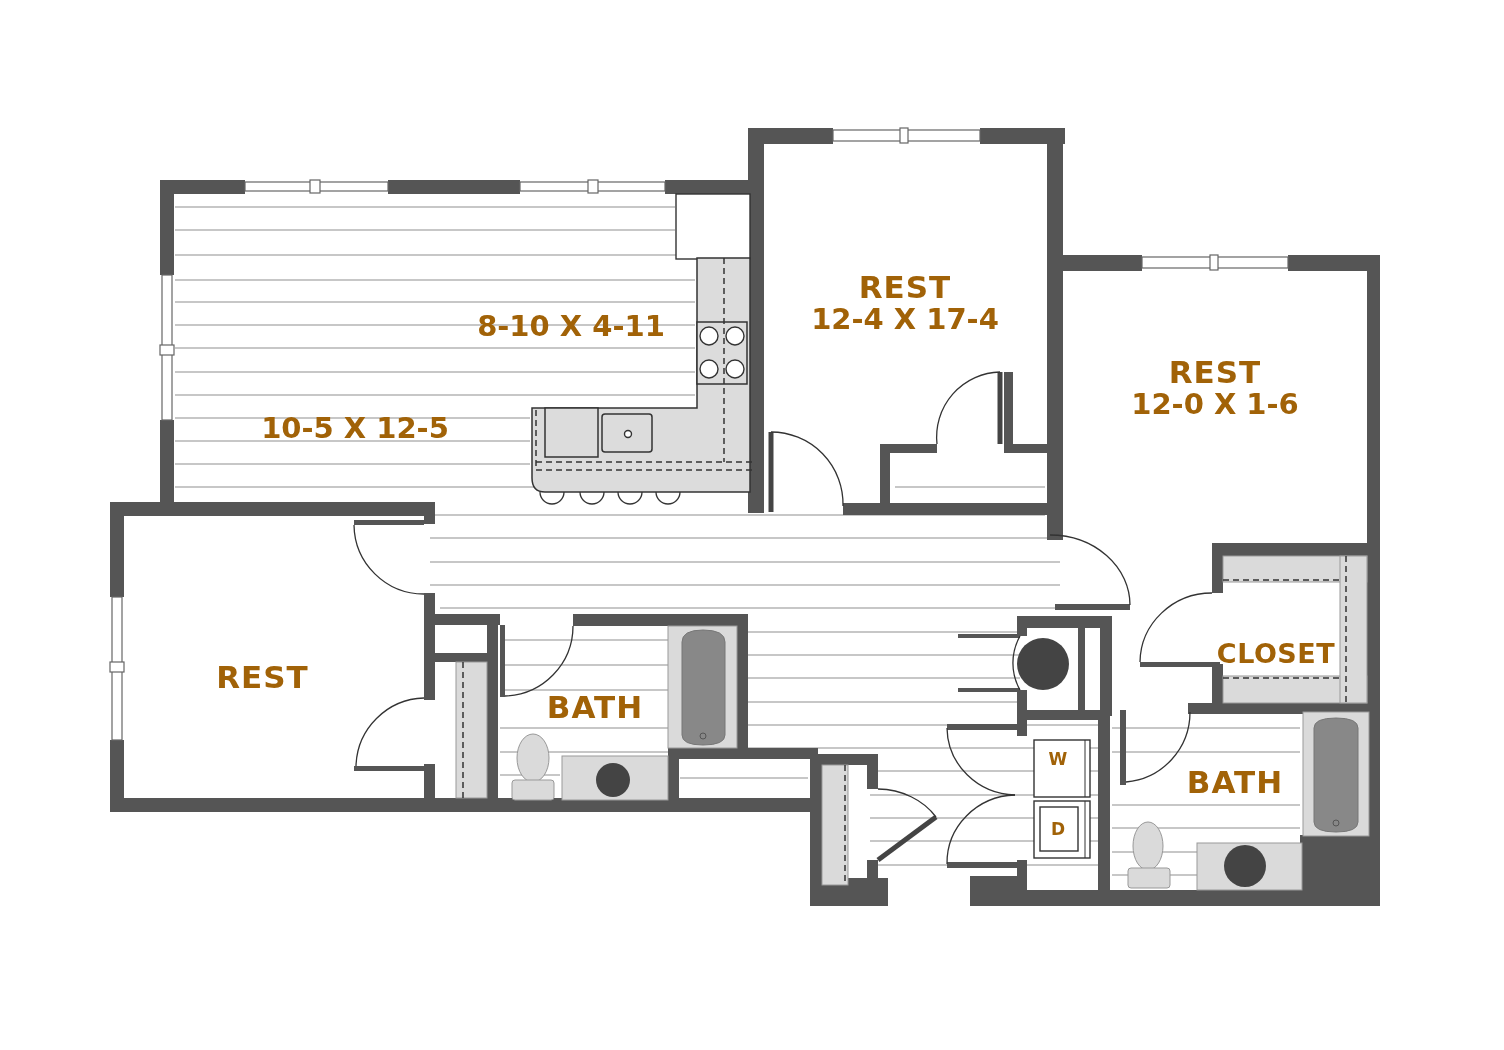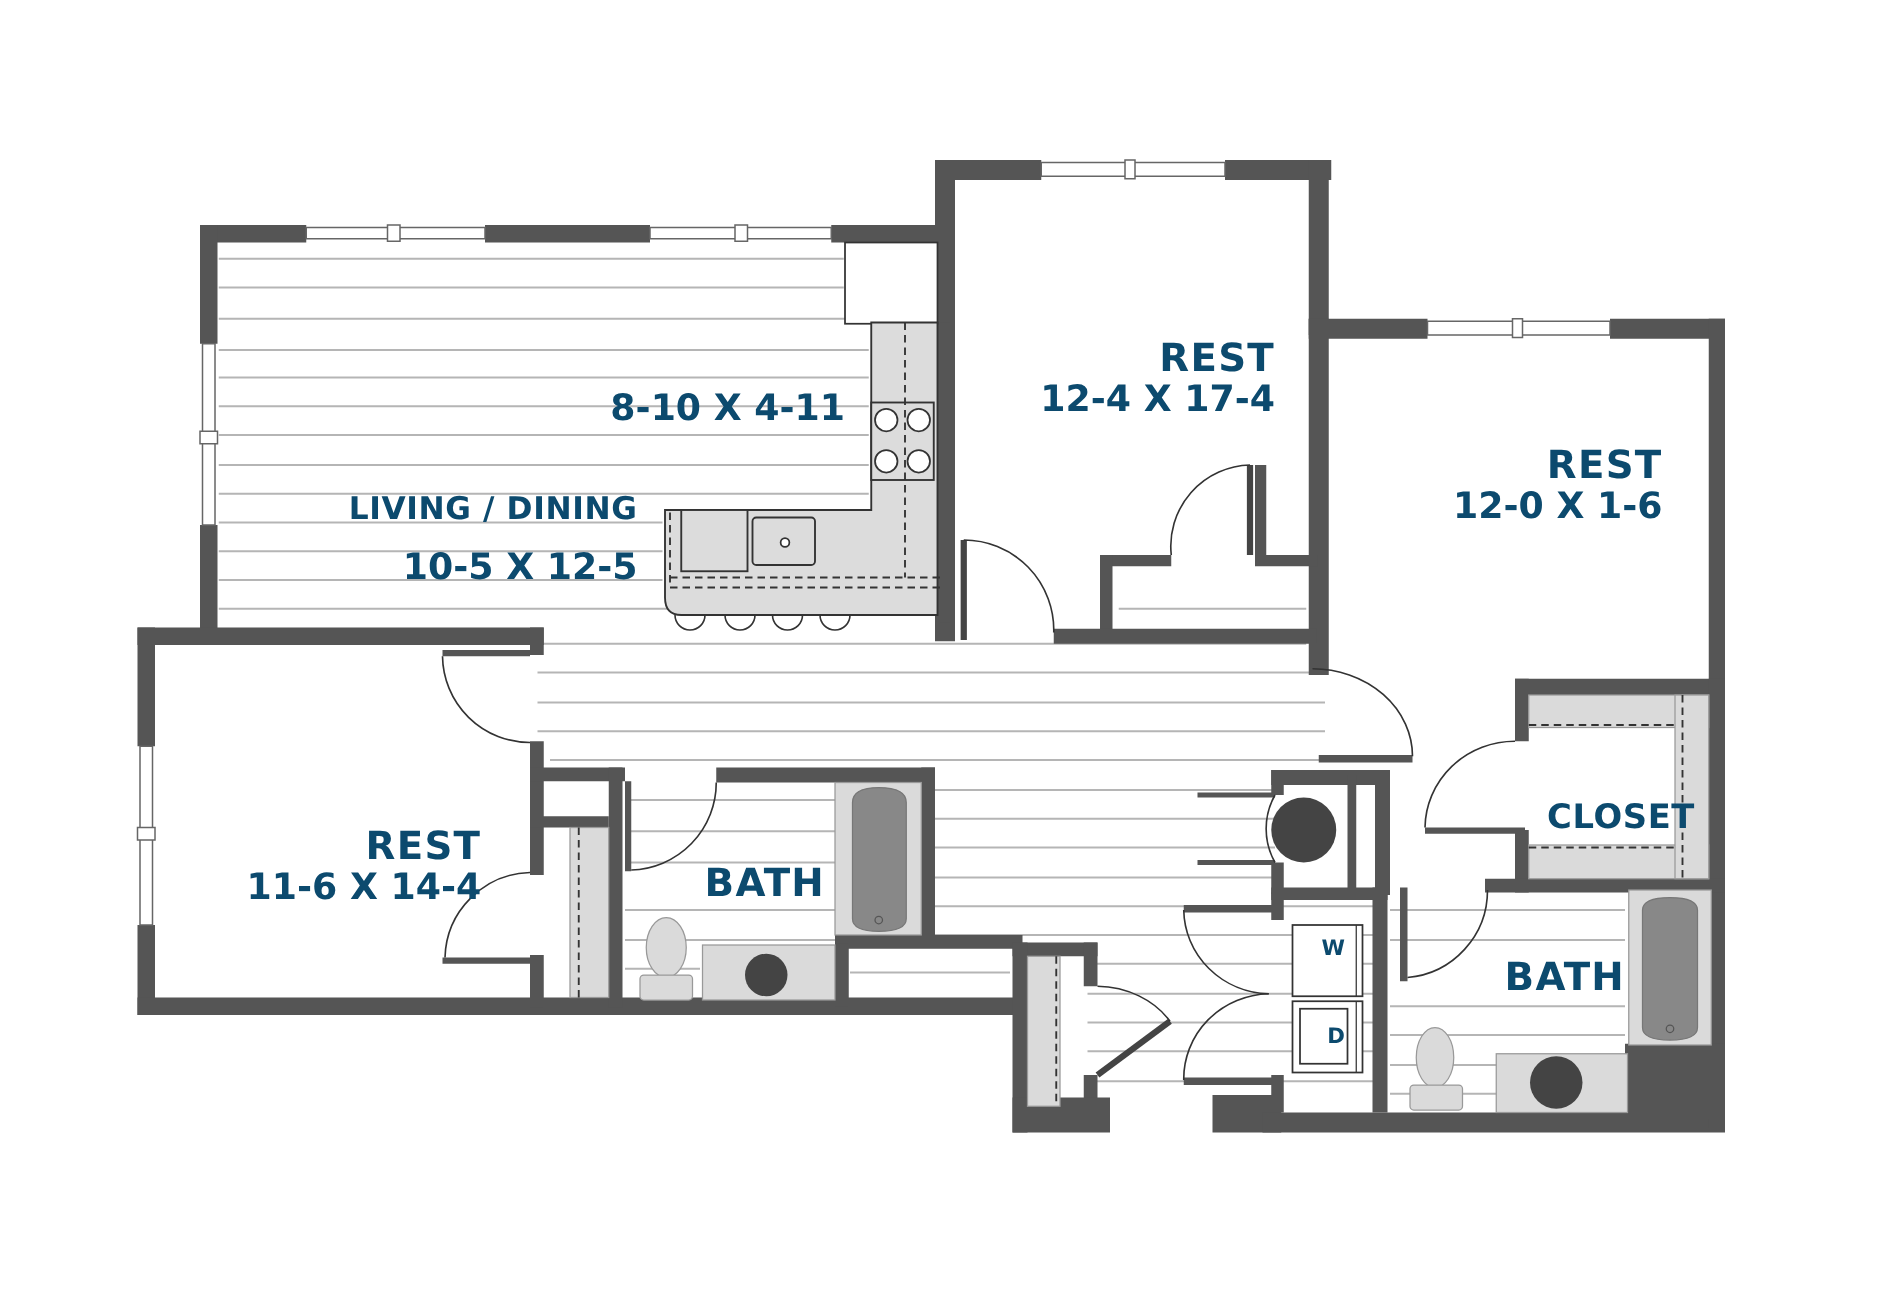--- a/index.html
+++ b/index.html
@@ -9,21 +9,21 @@
   .floor-line { stroke: #b5b5b5; stroke-width: 1.6; }
   .counter { fill: #dcdcdc; stroke: #333; stroke-width: 1.5; }
   .dash { stroke: #333; stroke-width: 1.5; stroke-dasharray: 6 4; fill: none; }
   .swing { fill: none; stroke: #333; stroke-width: 1.3; }
   .door-leaf { stroke: #444; stroke-width: 5; }
   .window { fill: #ffffff; stroke: #666; stroke-width: 1.2; }
   .fixture-gray { fill: #dadada; stroke: #999; stroke-width: 1; }
   .tub { fill: #888888; stroke: #777; stroke-width: 1; }
   .heater { fill: #444444; }
   .thin { fill: #fff; stroke: #333; stroke-width: 1.4; }
-  .label { position: absolute; color: #0c4a6e; font-family: "DejaVu Sans", sans-serif; font-weight: bold; text-align: right; white-space: nowrap; line-height: 1; }
+  .label { position: absolute; color: #a16207; font-family: "DejaVu Sans", sans-serif; font-weight: bold; text-align: center; white-space: nowrap; line-height: 1; }
   .room-name { font-size: 31px; letter-spacing: 1px; }
   .room-dim { font-size: 29px; font-weight: bold; margin-top: 2px; }
   .big-name { font-size: 40px; letter-spacing: 1px; }
   .mid-name { font-size: 25px; letter-spacing: 0.5px; }
   .small-letter { font-size: 17px; }
 </style>
 </head>
 <body>
 
 <svg id="plan" viewBox="0 0 1504 1050" xmlns="http://www.w3.org/2000/svg">
@@ -265,37 +265,35 @@
     <rect class="thin" x="1040" y="807" width="38" height="44"></rect>
     <line x1="1085" y1="801" x2="1085" y2="858" stroke="#333" stroke-width="1"></line>
   </g>
 </svg>
 
 <div class="label" style="left:466px; top:310px; width:210px;">
   <div class="room-dim">8-10 X 4-11</div>
 </div>
 
 <div class="label" style="left:200px; top:394px; width:310px;">
-  <div class="mid-name">LIVING / DINING</div>
   <div class="room-dim" style="margin-top:20px;">10-5 X 12-5</div>
 </div>
 
 <div class="label" style="left:790px; top:272px; width:230px;">
   <div class="room-name">REST</div>
   <div class="room-dim">12-4 X 17-4</div>
 </div>
 
 <div class="label" style="left:1100px; top:357px; width:230px;">
   <div class="room-name">REST</div>
   <div class="room-dim">12-0 X 1-6</div>
 </div>
 
 <div class="label" style="left:140px; top:662px; width:245px;">
   <div class="room-name">REST</div>
-  <div class="room-dim">11-6 X 14-4</div>
 </div>
 
 <div class="label room-name" style="left:530px; top:692px; width:130px;">BATH</div>
 
 <div class="label room-name" style="left:1170px; top:767px; width:130px;">BATH</div>
 
 <div class="label mid-name" style="left:1196px; top:604px; width:160px; font-size:27px;margin-top:36px;">CLOSET</div>
 
 <div class="label small-letter" style="left:1040px; top:751px; width:36px;">W</div>
 <div class="label small-letter" style="left:1040px; top:821px; width:36px;">D</div>

